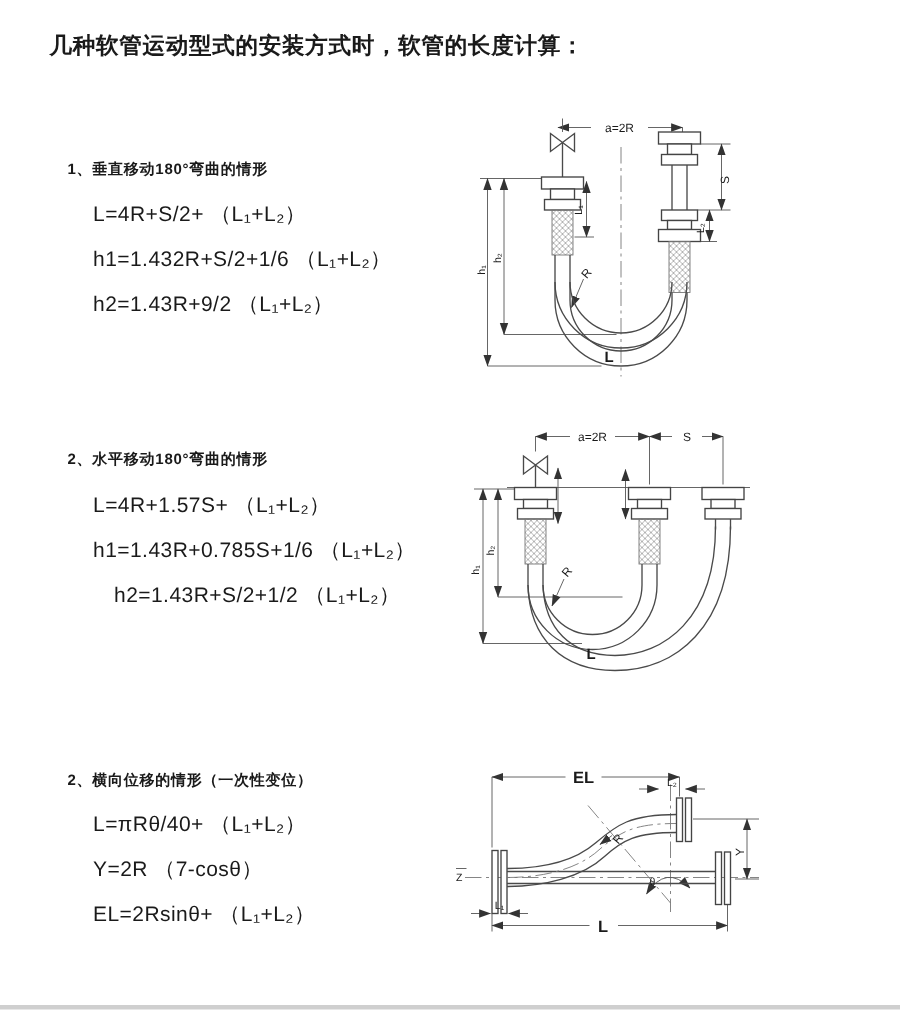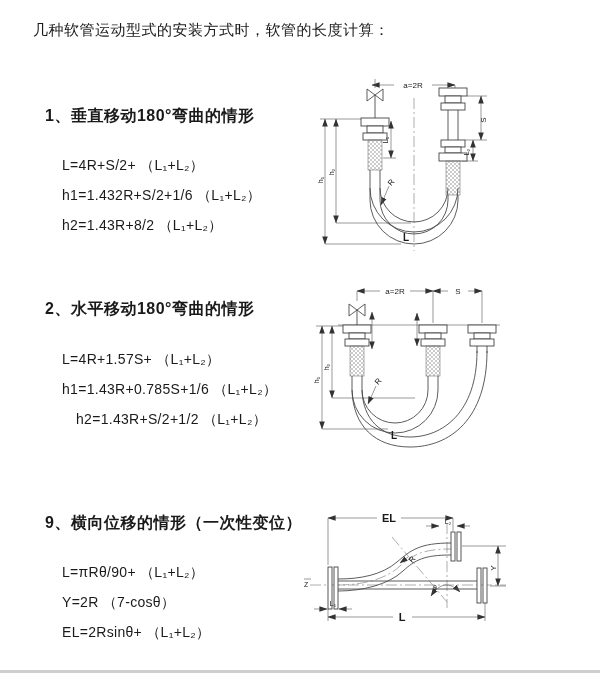--- a/index.html
+++ b/index.html
@@ -2,23 +2,23 @@
 <html><head>
 <meta charset="utf-8">
 <style>
   html,body{margin:0;padding:0;}
   body{
     width:600px;height:675px;position:relative;overflow:hidden;
     background:#ffffff;color:#1a1a1a;
     font-family:"Liberation Sans","DejaVu Sans",sans-serif;
   }
   .abs{position:absolute;}
-  .title{font-size:15px;font-weight:400;letter-spacing:.5px;white-space:nowrap;}
-  .heading{font-size:16px;font-weight:700;letter-spacing:.5px;white-space:nowrap;}
-  .formula{font-size:14px;font-weight:400;letter-spacing:.3px;white-space:nowrap;margin-top:23px;}
+  .title{font-size:15px;font-weight:700;letter-spacing:.5px;white-space:nowrap;}
+  .heading{font-size:10px;font-weight:700;letter-spacing:.5px;white-space:nowrap;}
+  .formula{font-size:14px;font-weight:400;letter-spacing:.3px;white-space:nowrap;}
   svg{position:absolute;overflow:visible;}
   svg text{font-family:"Liberation Sans","DejaVu Sans",sans-serif;fill:#1a1a1a;}
   .dw{stroke:#4a4a4a;stroke-width:.9;fill:none;}           
   .fit{stroke:#444;stroke-width:.9;fill:#fff;}             
   .braid{stroke:#777;stroke-width:.6;fill:url(#hatch);}
   .dim{stroke:#555;stroke-width:.6;fill:none;}
   .cl{stroke:#777;stroke-width:.6;fill:none;stroke-dasharray:11 3 2 3;}
   .t8{font-size:8px;}
   .t7{font-size:7px;}
   .t10{font-size:10px;font-weight:700;}
@@ -27,33 +27,33 @@
 </style>
 </head>
 <body>
 
 <div class="abs title" style="left:33px;top:21px">几种软管运动型式的安装方式时，软管的长度计算：</div>
 
 <div>
   <div class="abs heading" style="left:45px;top:106px">1、垂直移动180°弯曲的情形</div>
   <div class="abs formula" style="left:62px;top:134px">L=4R+S/2+ （L₁+L₂）</div>
   <div class="abs formula" style="left:62px;top:164px">h1=1.432R+S/2+1/6 （L₁+L₂）</div>
-  <div class="abs formula" style="left:62px;top:194px">h2=1.43R+8/2 （L₁+L₂）</div>
+  <div class="abs formula" style="left:62px;top:194px">h2=1.43R+9/2 （L₁+L₂）</div>
 </div>
 
 <div>
   <div class="abs heading" style="left:45px;top:299px">2、水平移动180°弯曲的情形</div>
   <div class="abs formula" style="left:62px;top:328px">L=4R+1.57S+ （L₁+L₂）</div>
   <div class="abs formula" style="left:62px;top:358px">h1=1.43R+0.785S+1/6 （L₁+L₂）</div>
   <div class="abs formula" style="left:76px;top:388px">h2=1.43R+S/2+1/2 （L₁+L₂）</div>
 </div>
 
 <div>
-  <div class="abs heading" style="left:45px;top:513px">9、横向位移的情形（一次性变位）</div>
-  <div class="abs formula" style="left:62px;top:541px">L=πRθ/90+ （L₁+L₂）</div>
+  <div class="abs heading" style="left:45px;top:513px">2、横向位移的情形（一次性变位）</div>
+  <div class="abs formula" style="left:62px;top:541px">L=πRθ/40+ （L₁+L₂）</div>
   <div class="abs formula" style="left:62px;top:571px">Y=2R （7-cosθ）</div>
   <div class="abs formula" style="left:62px;top:601px">EL=2Rsinθ+ （L₁+L₂）</div>
 </div>
 
 <svg style="left:315px;top:68px" width="270" height="190" viewBox="0 0 270 190">
   <defs>
     <pattern id="hatch" width="4" height="4" patternUnits="userSpaceOnUse">
       <path d="M0,4 L4,0 M0,0 L4,4" stroke="#999" stroke-width="0.5"></path>
     </pattern>
     <marker id="arr" viewBox="0 0 10 10" refX="9.5" refY="5" markerWidth="8" markerHeight="8" markerUnits="userSpaceOnUse" orient="auto-start-reverse">

